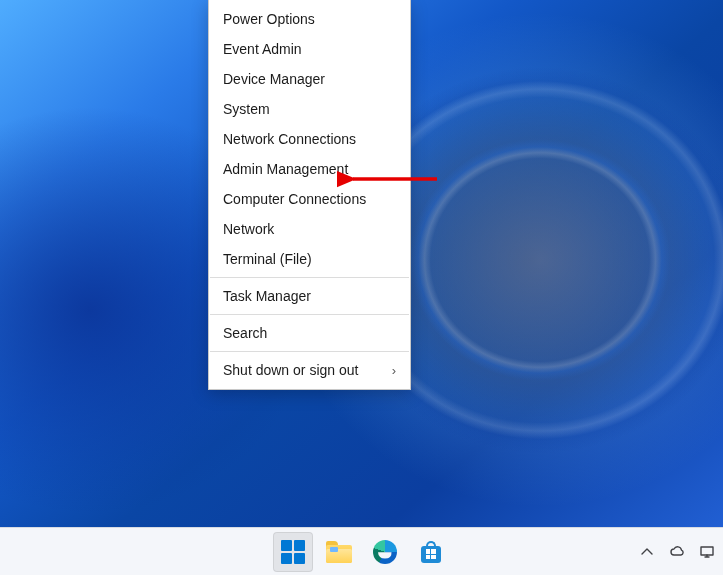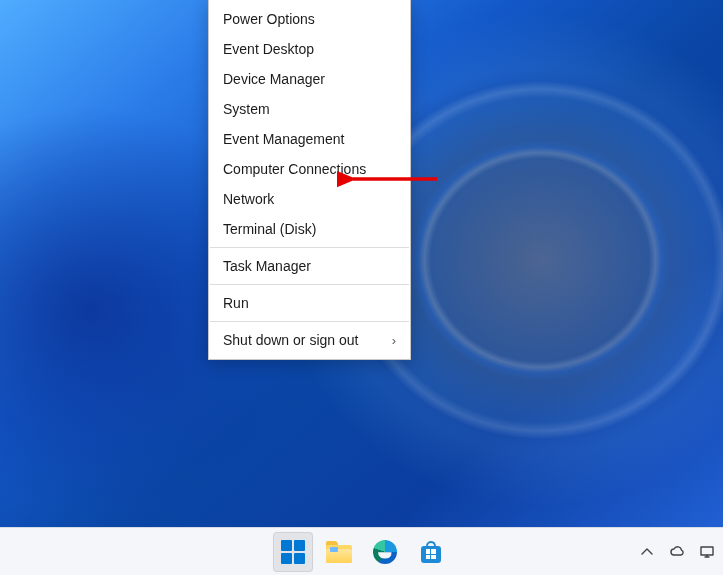--- a/index.html
+++ b/index.html
@@ -129,47 +129,50 @@
 </head>
 <body>
 
 <div class="wallpaper"></div>
 
 <div class="context-menu" id="ctx">
     <div class="menu-item">
       <span>Power Options</span>
     </div>
     <div class="menu-item">
-      <span>Event Desktop</span>
+      <span>Event Admin</span>
     </div>
     <div class="menu-item">
       <span>Device Manager</span>
     </div>
     <div class="menu-item">
       <span>System</span>
     </div>
     <div class="menu-item">
-      <span>Event Management</span>
+      <span>Network Connections</span>
+    </div>
+    <div class="menu-item">
+      <span>Admin Management</span>
     </div>
     <div class="menu-item">
       <span>Computer Connections</span>
     </div>
     <div class="menu-item">
       <span>Network</span>
     </div>
     <div class="menu-item">
-      <span>Terminal (Disk)</span>
+      <span>Terminal (File)</span>
     </div>
     <div class="menu-sep"></div>
     <div class="menu-item">
       <span>Task Manager</span>
     </div>
     <div class="menu-sep"></div>
     <div class="menu-item">
-      <span>Run</span>
+      <span>Search</span>
     </div>
     <div class="menu-sep"></div>
     <div class="menu-item">
       <span>Shut down or sign out</span>
       <span class="chevron">›</span>
     </div>
   </div>
 
 <svg class="annotation-arrow" width="110" height="28">
   <defs>

